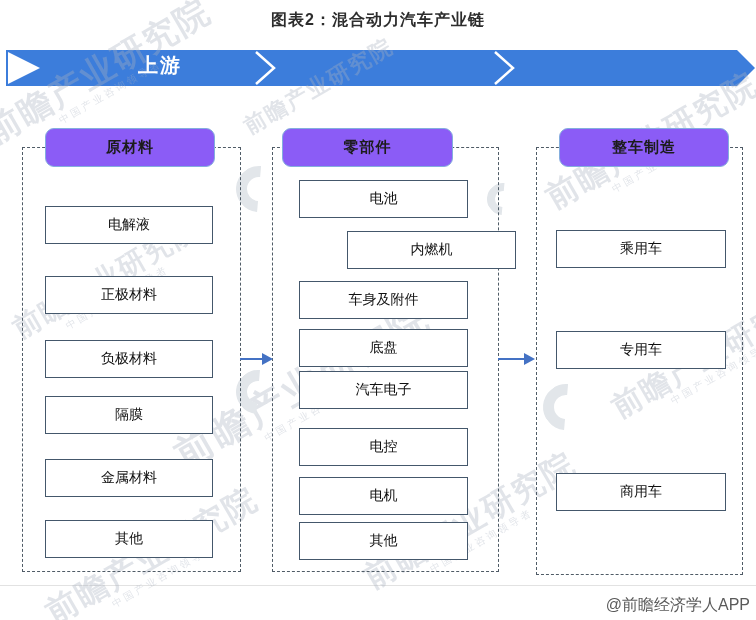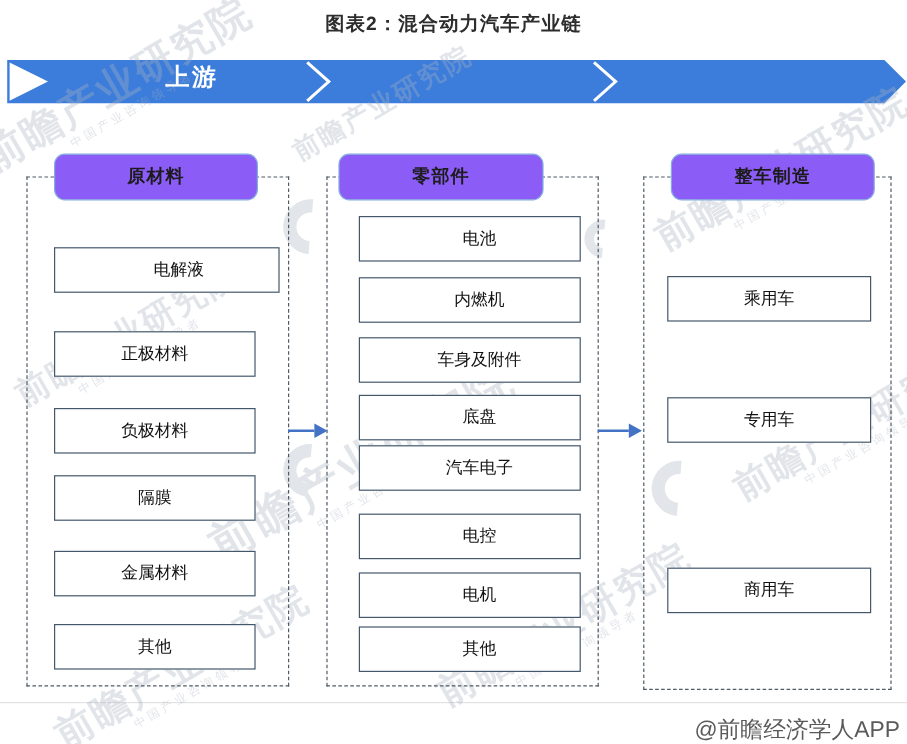--- a/index.html
+++ b/index.html
@@ -33,51 +33,51 @@
   .colheader.h2{left:282px;top:128px;width:169px;}
   .colheader.h3{left:559px;top:128px;width:168px;}
 
   .col-items{position:absolute;z-index:3;}
   .col-items .item{
     position:absolute;left:0;height:36px;background:#ffffff;border:1px solid #44576b;
     display:flex;align-items:center;justify-content:center;font-size:14px;color:#111;
   }
   #c1-items{left:45px;top:147px;width:168px;}
   #c1-items .item{width:166px;}
-  #c1-items .item:nth-child(1){top:59px;padding-left:20px;}
+  #c1-items .item:nth-child(1){top:59px;}
   #c1-items .item:nth-child(2){top:129px;}
   #c1-items .item:nth-child(3){top:193px;}
   #c1-items .item:nth-child(4){top:249px;}
   #c1-items .item:nth-child(5){top:312px;}
   #c1-items .item:nth-child(6){top:373px;}
 
   #c2-items{left:299px;top:147px;width:169px;}
-  #c2-items .item{width:167px;padding-left:16px;}
+  #c2-items .item{width:167px;}
   #c2-items .item:nth-child(1){top:33px;}
-  #c2-items .item:nth-child(2){top:84px;}
+  #c2-items .item:nth-child(2){top:84px;margin-left:48px;}
   #c2-items .item:nth-child(3){top:134px;}
   #c2-items .item:nth-child(4){top:182px;}
   #c2-items .item:nth-child(5){top:224px;}
   #c2-items .item:nth-child(6){top:281px;}
   #c2-items .item:nth-child(7){top:330px;}
   #c2-items .item:nth-child(8){top:375px;}
 
   #c3-items{left:556px;top:147px;width:170px;}
   #c3-items .item{width:168px;}
   #c3-items .item:nth-child(1){top:83px;}
   #c3-items .item:nth-child(2){top:184px;}
   #c3-items .item:nth-child(3){top:326px;}
 
   .flow-arrow{position:absolute;z-index:4;}
   .flow-arrow.a1{left:240px;top:351px;}
   .flow-arrow.a2{left:498px;top:351px;}
 
   .divider{position:absolute;left:0;top:585px;width:756px;border-top:1px solid #e2e2e2;}
   .src{position:absolute;left:5px;top:595px;font-size:13px;color:#3a3a3a;}
-  .credit{position:absolute;right:6px;top:595px;font-size:19px;color:#5a5a5a;}
+  .credit{position:absolute;right:6px;top:595px;font-size:16px;color:#5a5a5a;}
 
   .wm{
     position:absolute;z-index:1;transform:rotate(-30deg);transform-origin:left top;
     color:rgba(168,178,192,0.35);font-weight:bold;white-space:nowrap;
     text-align:center;line-height:1.1;pointer-events:none;
   }
   .wm .wm-sub{display:block;font-size:10px;letter-spacing:3px;font-weight:normal;}
   .wm1{left:-20px;top:118px;font-size:34px;letter-spacing:2px;}
   .wm2{left:540px;top:185px;font-size:32px;letter-spacing:2px;}
   .wm3{left:8px;top:318px;font-size:28px;letter-spacing:2px;}

